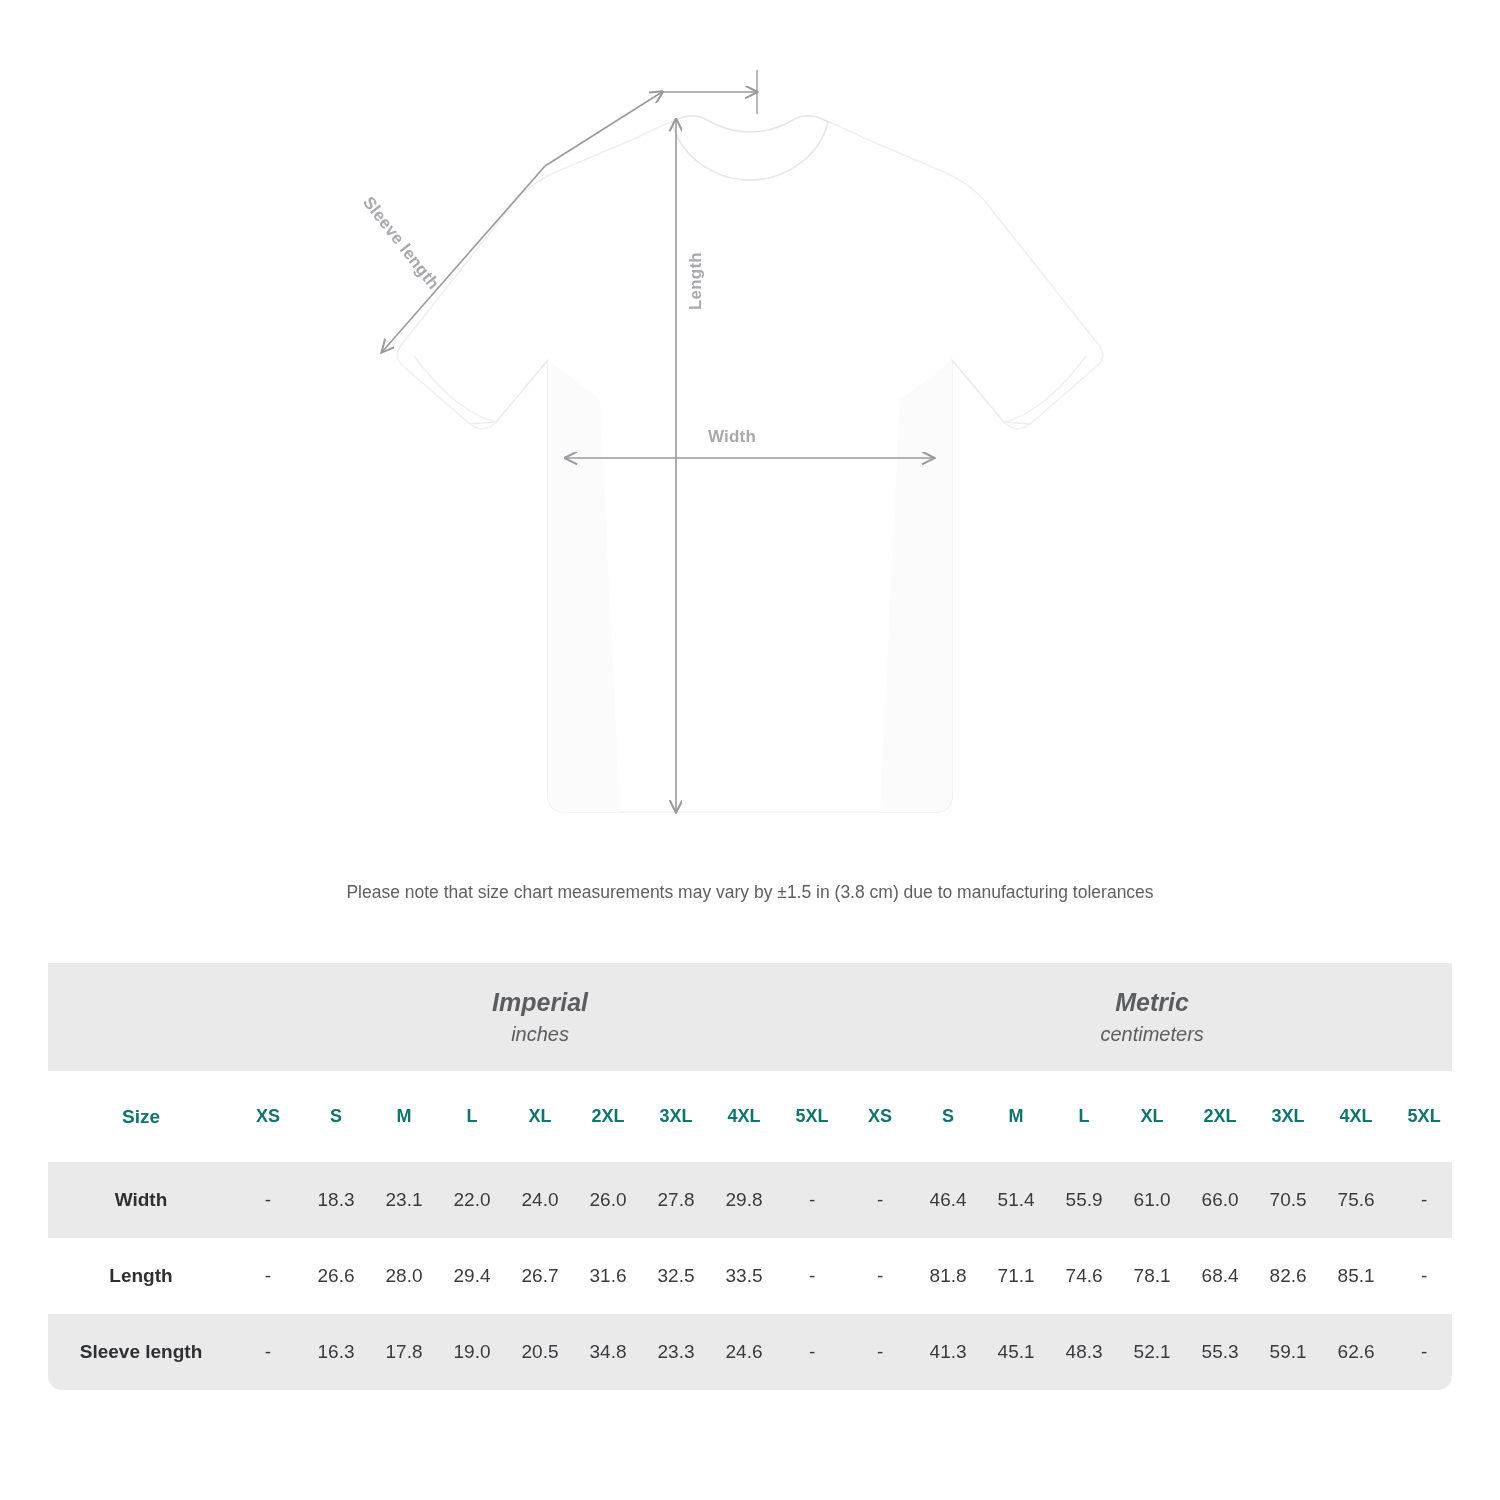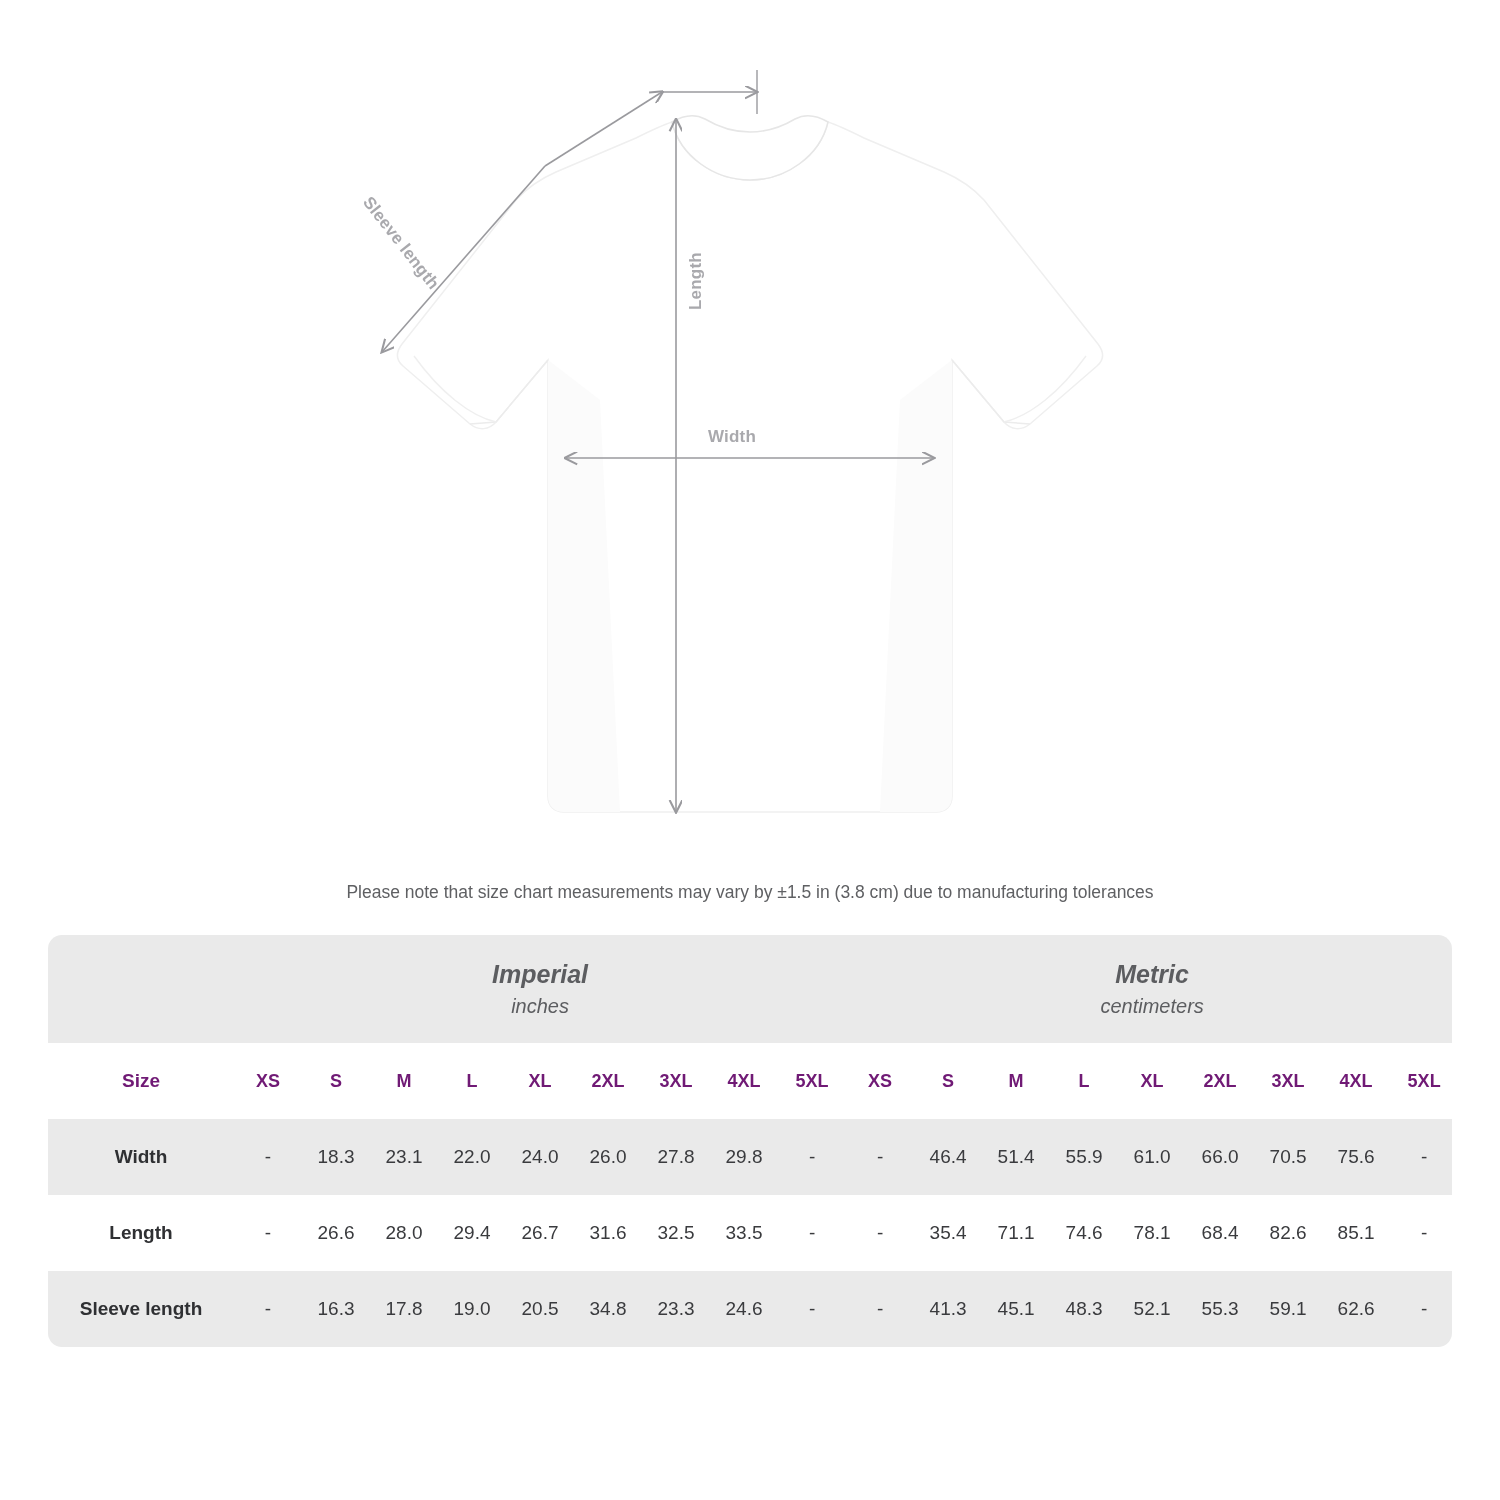--- a/index.html
+++ b/index.html
@@ -77,20 +77,21 @@
   
   .table-wrap {
     margin: 32px 48px 0 48px;
     border-radius: 14px;
     overflow: hidden;
   }
   table.size-table {
     border-collapse: collapse;
     width: 1404px;
     table-layout: fixed;
+    margin-top: 28px;
   }
   table.size-table td, table.size-table th {
     padding: 0;
     text-align: center;
     vertical-align: middle;
   }
   .unit-head-row td {
     height: 108px;
     background: #eaeaea;
   }
@@ -101,24 +102,24 @@
     color: #5c5d60;
     line-height: 1.15;
   }
   .unit-sub {
     font-size: 20px;
     font-style: italic;
     color: #5c5d60;
     margin-top: 6px;
   }
   .head-row td {
-    height: 76px;
+    height: 91px;
     font-size: 18px;
     font-weight: bold;
-    color: #701a75;
+    color: #0f766e;
     background: #ffffff;
   }
   .head-row td.rowlabel {
     font-size: 19px;
   }
   .data-row td {
     height: 76px;
     font-size: 19px;
     color: #3a3b3e;
   }
@@ -301,21 +302,21 @@
           <td>-</td>
           <td>26.6</td>
           <td>28.0</td>
           <td>29.4</td>
           <td>26.7</td>
           <td>31.6</td>
           <td>32.5</td>
           <td>33.5</td>
           <td>-</td>
           <td>-</td>
-          <td>35.4</td>
+          <td>81.8</td>
           <td>71.1</td>
           <td>74.6</td>
           <td>78.1</td>
           <td>68.4</td>
           <td>82.6</td>
           <td>85.1</td>
           <td>-</td>
         </tr>
 
         <tr class="data-row row-shaded">

